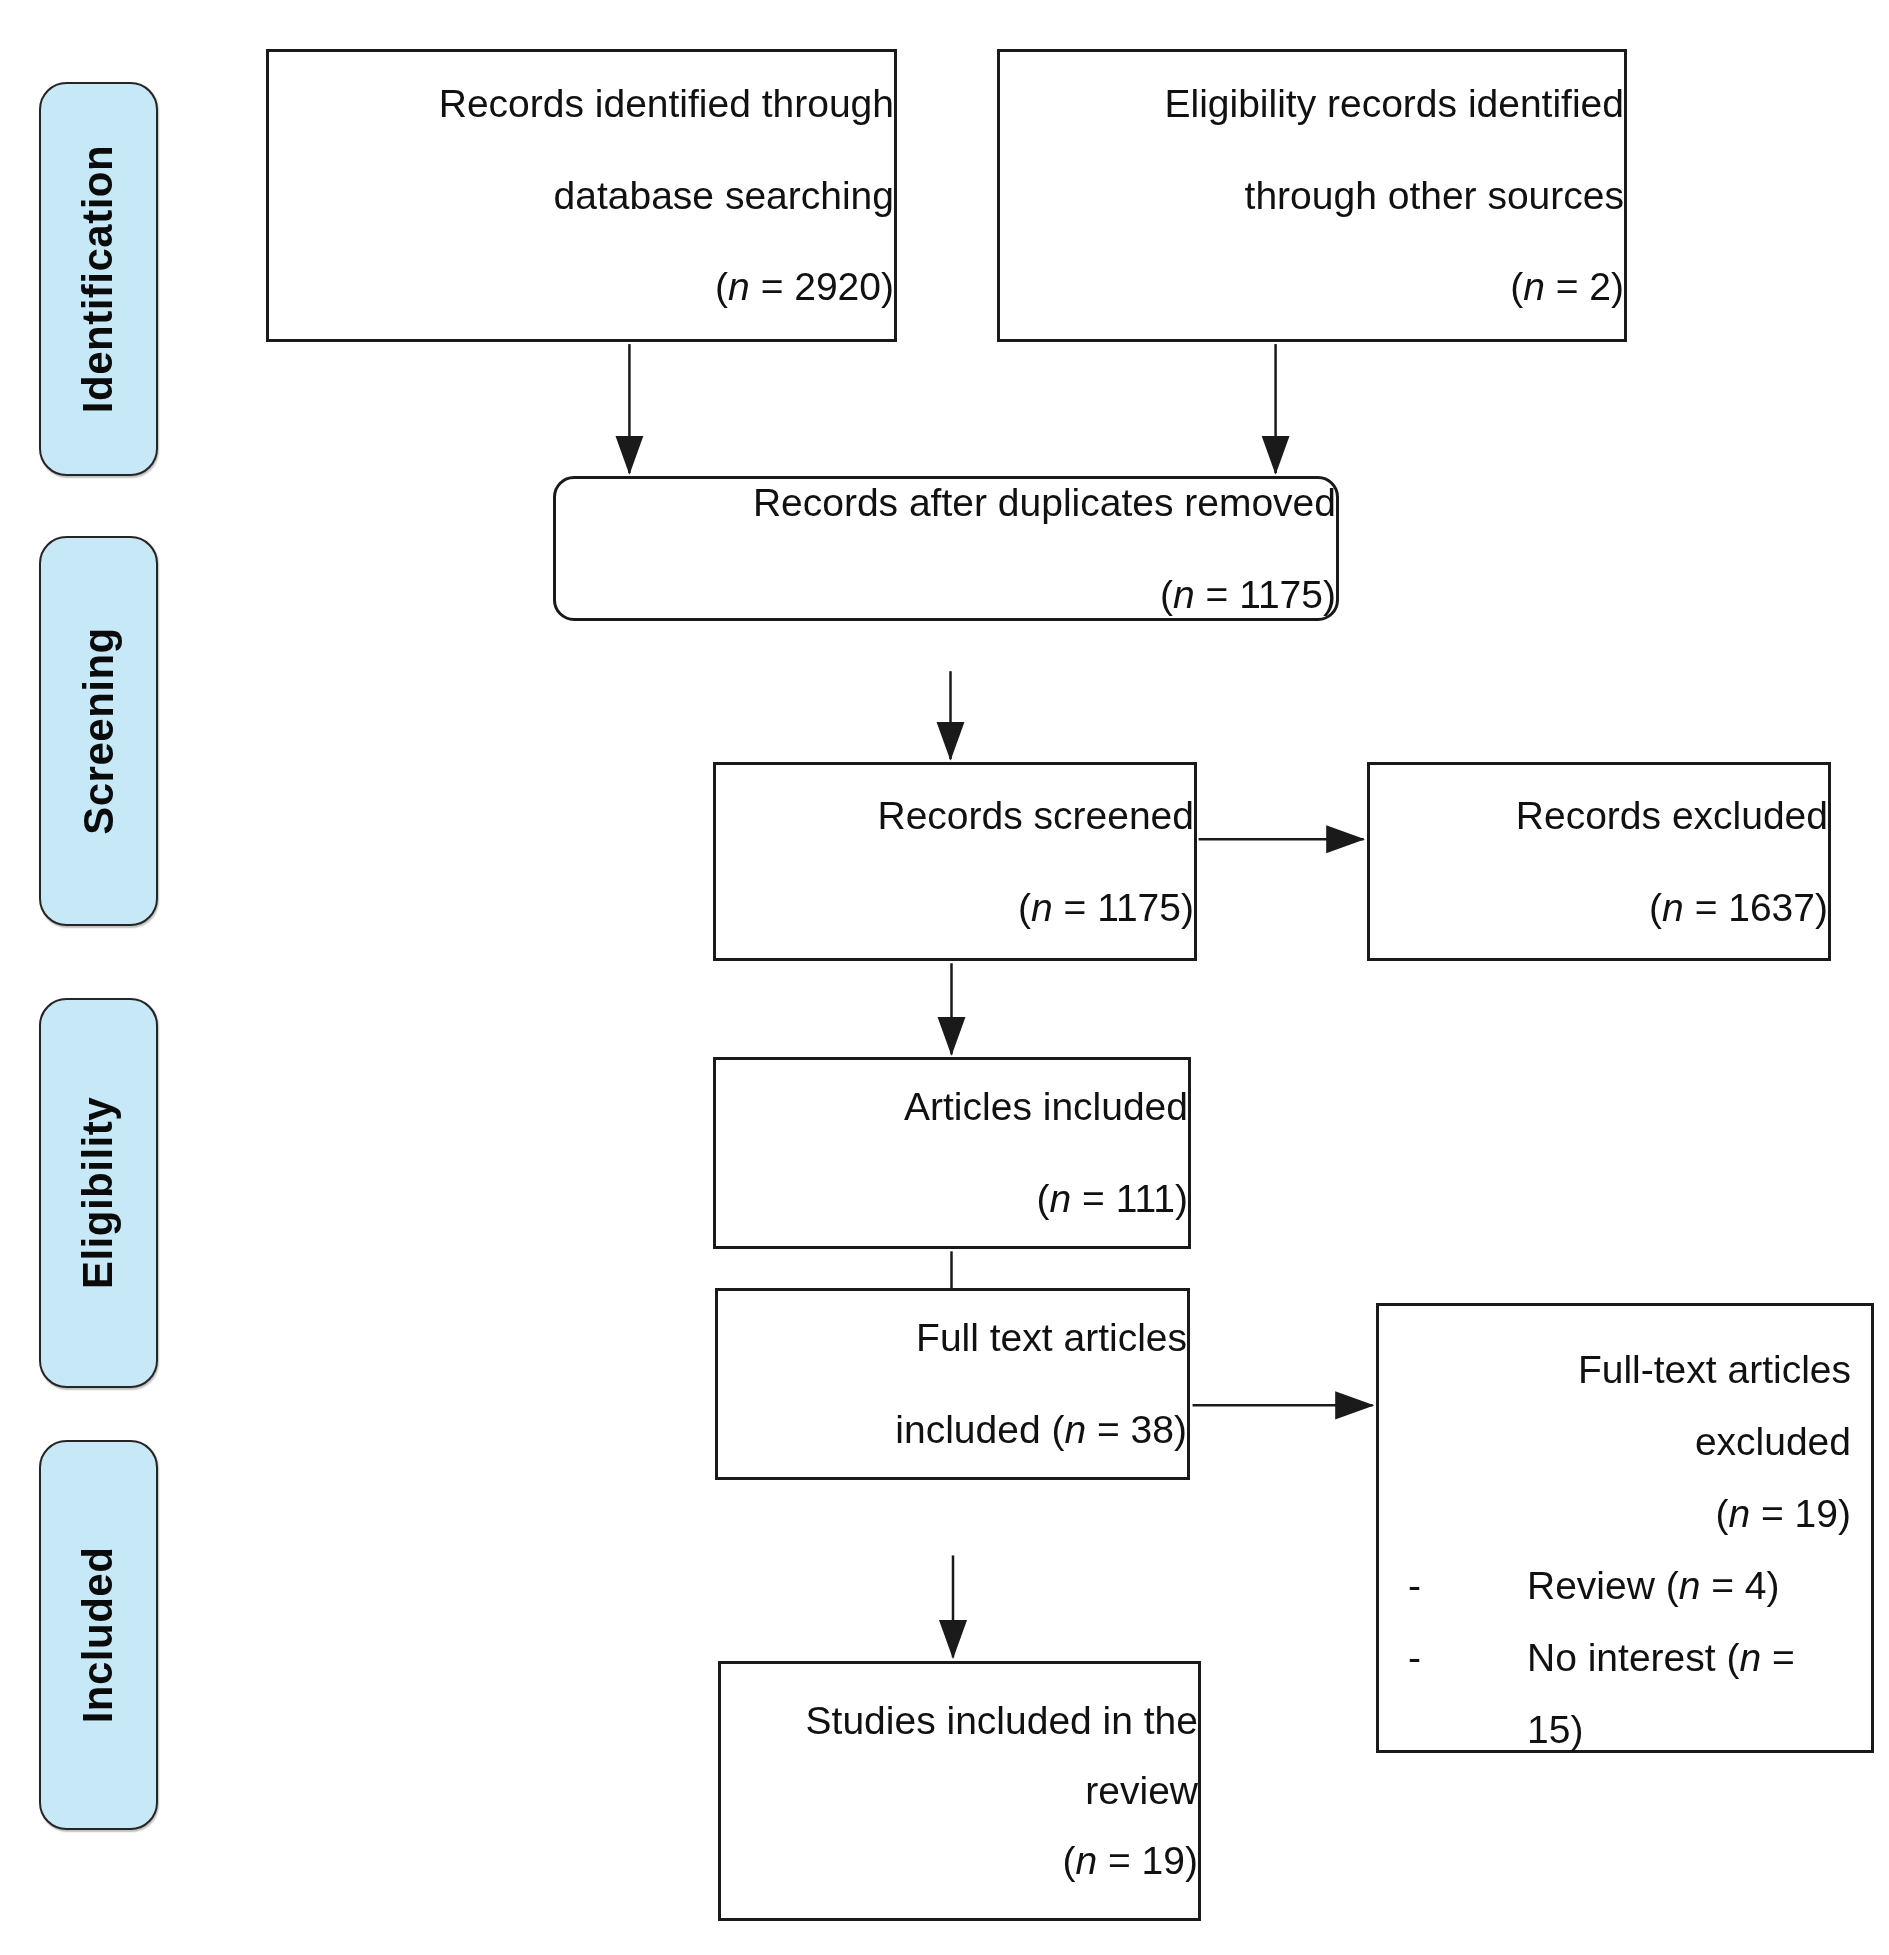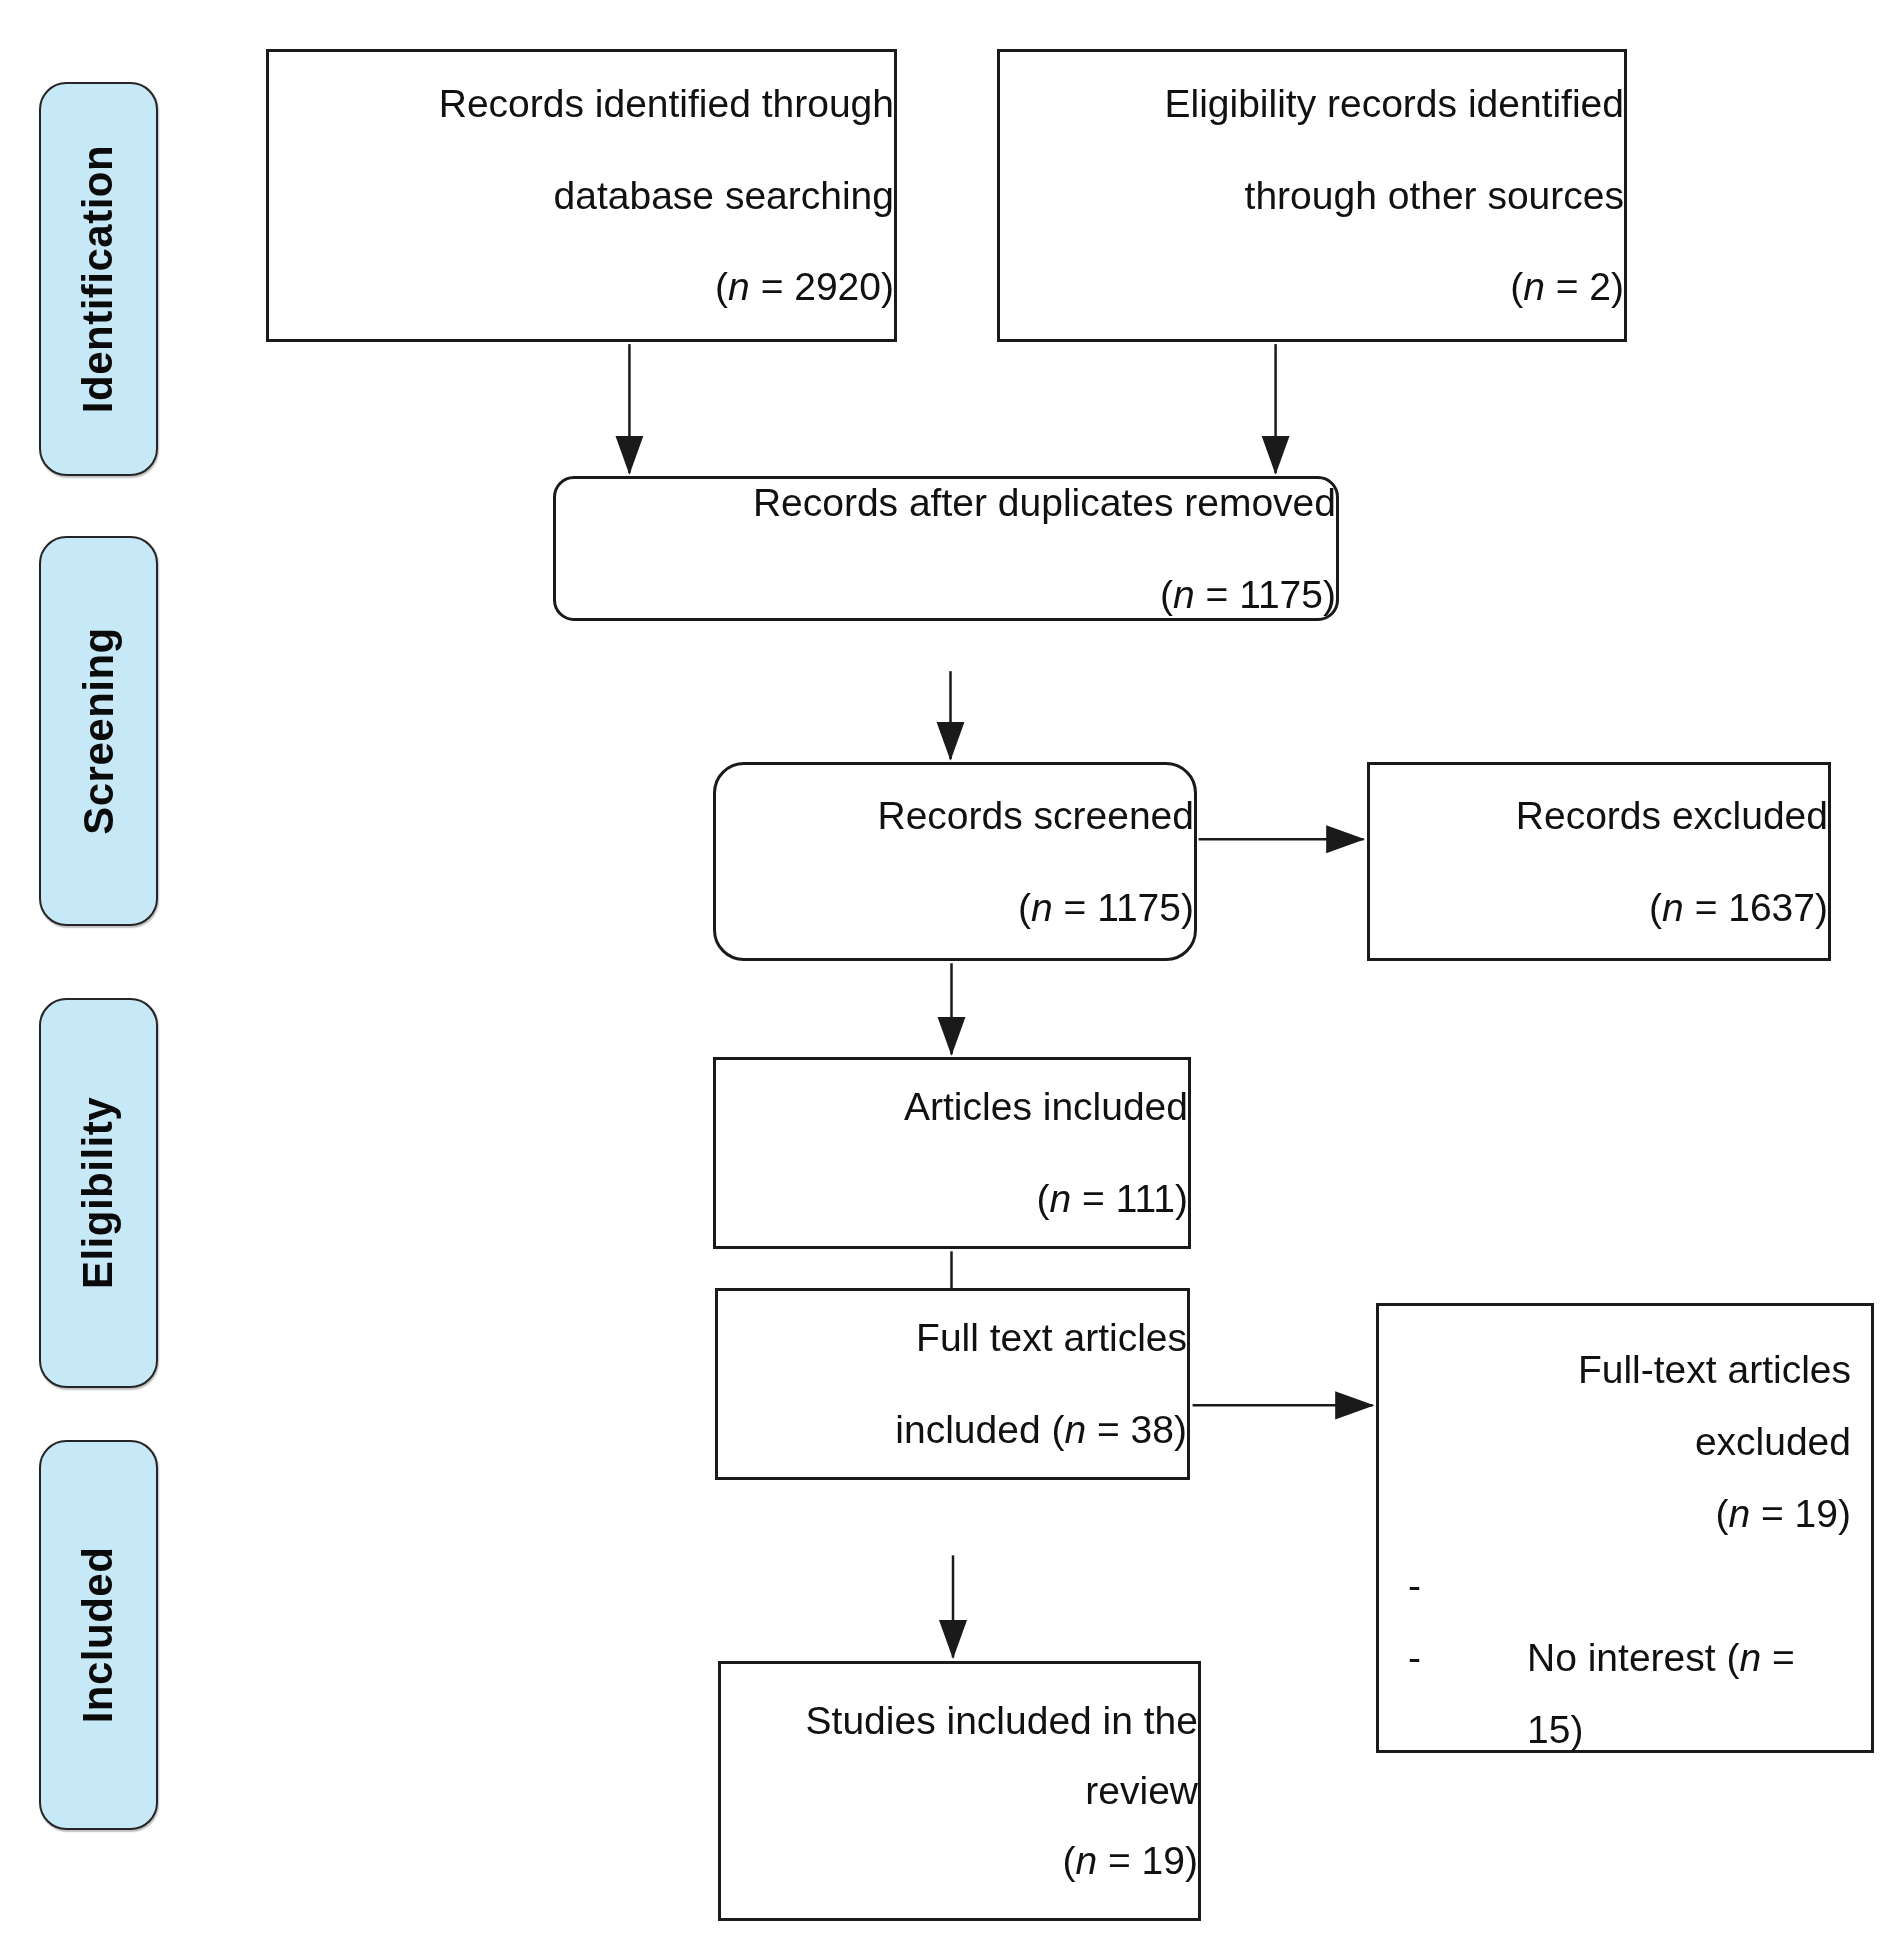--- a/index.html
+++ b/index.html
@@ -134,21 +134,21 @@
     <div class="line">Eligibility records identified</div>
     <div class="line">through other sources</div>
     <div class="line">(<i>n</i> = 2)</div>
   </div>
 
   <div class="fbox" style="left:553px;top:476px;width:786px;height:145px;border-radius:21px;">
     <div class="line">Records after duplicates removed</div>
     <div class="line">(<i>n</i> = 1175)</div>
   </div>
 
-  <div class="fbox" style="left:713px;top:762px;width:484px;height:199px;border-radius:31px;">
+  <div class="fbox" style="left:713px;top:762px;width:484px;height:199px;">
     <div class="line">Records screened</div>
     <div class="line">(<i>n</i> = 1175)</div>
   </div>
 
   <div class="fbox" style="left:1367px;top:762px;width:464px;height:199px;">
     <div class="line">Records excluded</div>
     <div class="line">(<i>n</i> = 1637)</div>
   </div>
 
   <div class="fbox" style="left:713px;top:1057px;width:478px;height:192px;">
@@ -163,20 +163,24 @@
       <span>(<i>n</i> = 38)</span>
     </div>
   </div>
 
   <div class="fbox" id="box-fulltext-excluded" style="left:1376px;top:1303px;width:498px;height:450px;">
     <div class="line">Full-text articles</div>
     <div class="line">excluded</div>
     <div class="line">(<i>n</i> = 19)</div>
     <div class="bullet-row">
       <span class="bullet-dash">-</span>
+      <span class="bullet-text">
+        <span>Review</span>
+        <span>(<i>n</i> = 4)</span>
+      </span>
     </div>
     <div class="bullet-row">
       <span class="bullet-dash">-</span>
       <span class="bullet-text">
         <span>No interest</span>
         <span>(<i>n</i> = 15)</span>
       </span>
     </div>
   </div>
 

